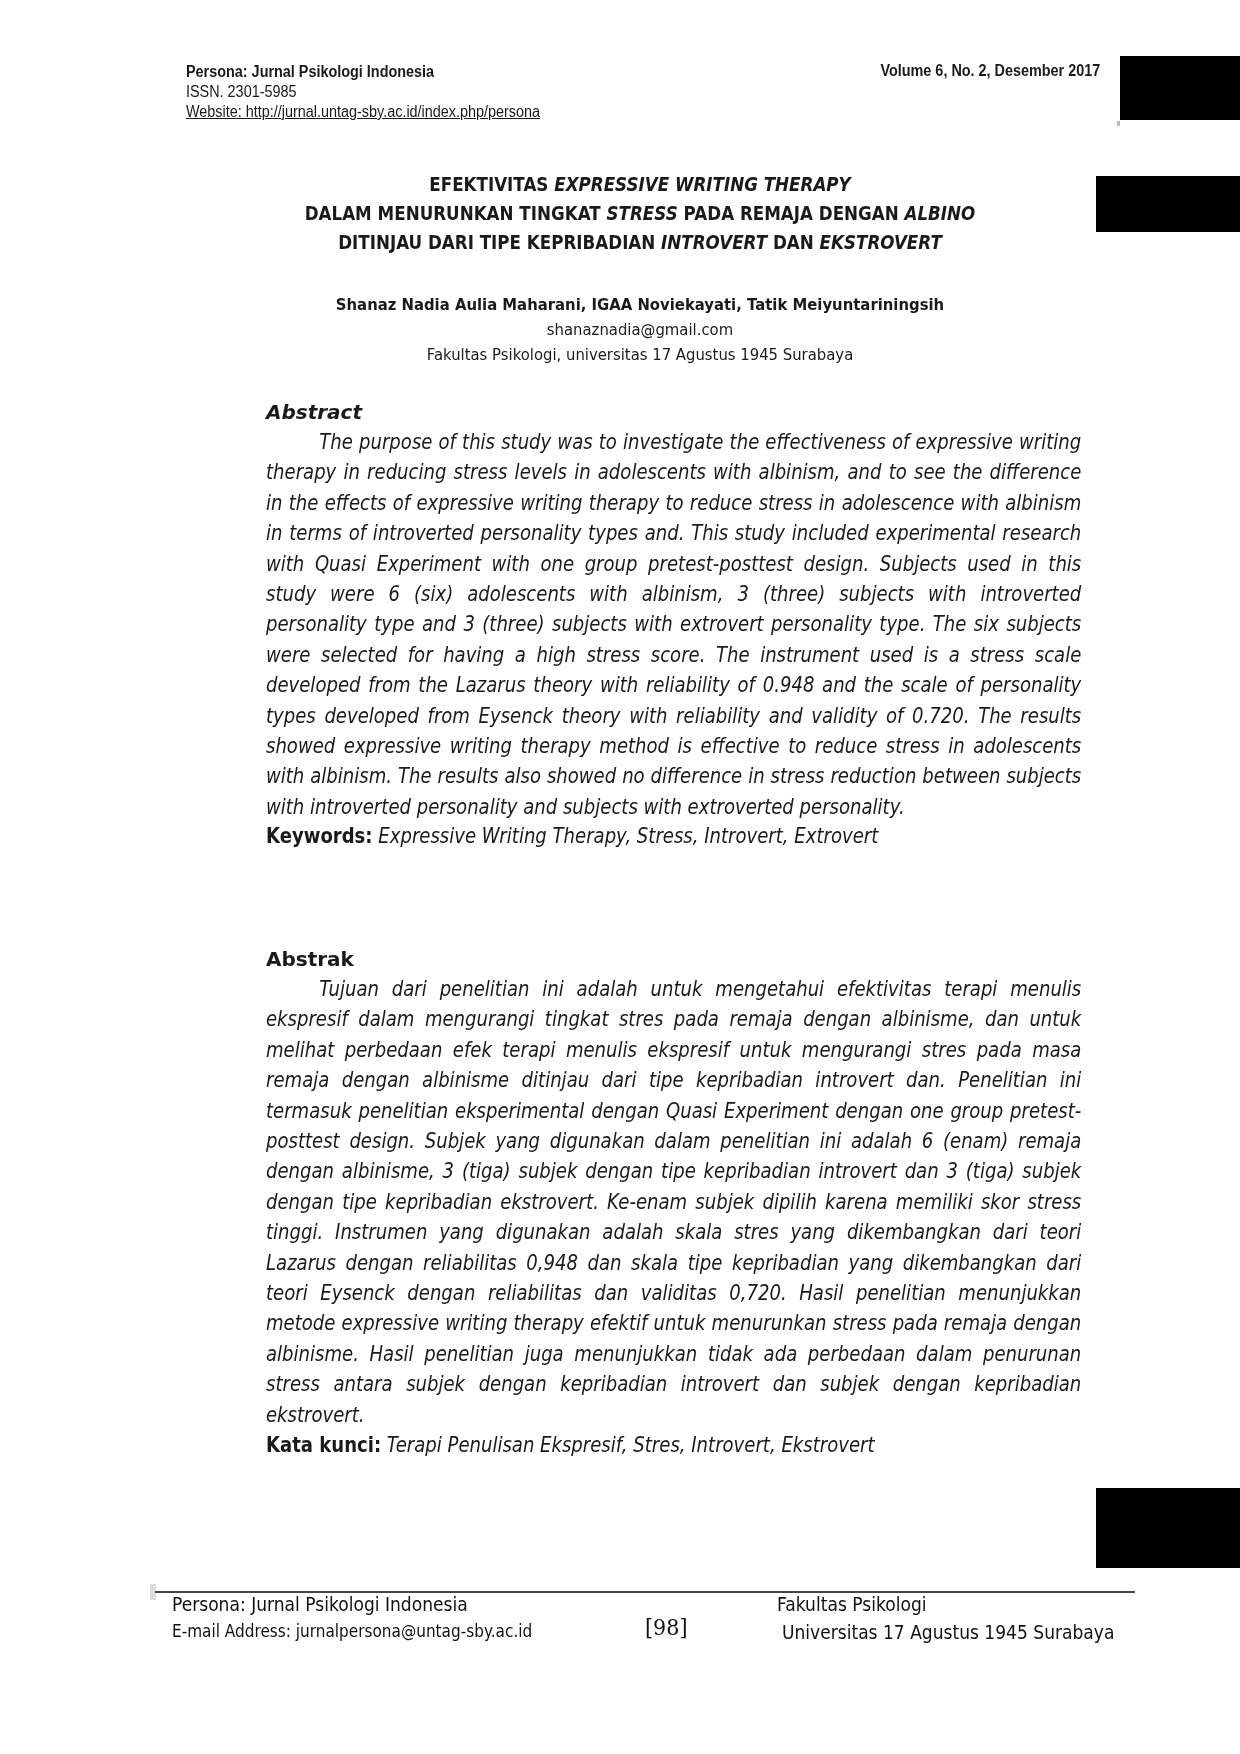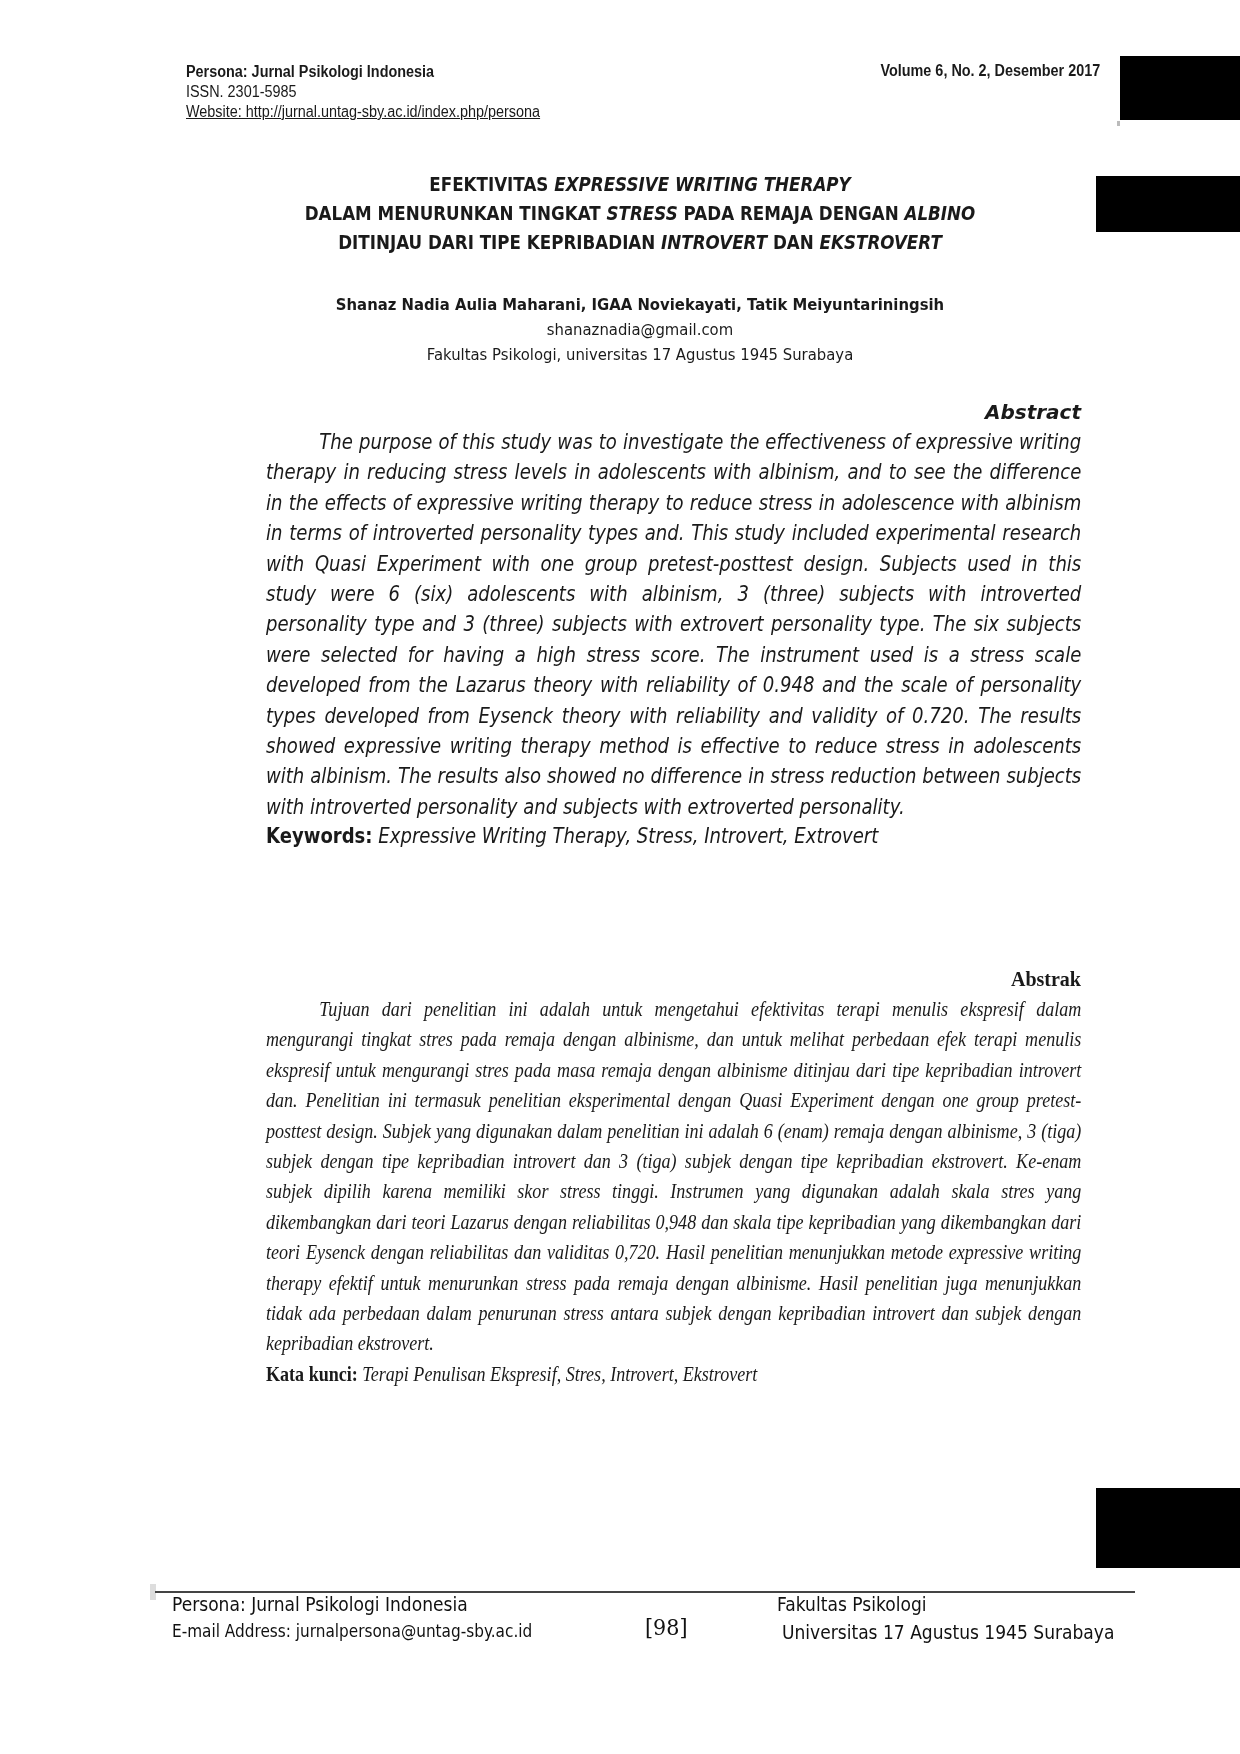--- a/index.html
+++ b/index.html
@@ -14,21 +14,21 @@
     .redact { position: absolute; background: #000; }
     .speck { position: absolute; width: 3px; height: 5px; background: #bbb; }
 
     .title { position: absolute; left: 180px; width: 920px; top: 170px; text-align: center; font-family: "DejaVu Sans", sans-serif; font-weight: bold; font-size: 19px; line-height: 29px; transform: scaleX(0.88); transform-origin: center top; }
     .title em { font-style: italic; }
 
     .authors { position: absolute; left: 200px; width: 880px; top: 292px; text-align: center; font-family: "DejaVu Sans", sans-serif; font-size: 16.5px; line-height: 25px; transform: scaleX(0.9); transform-origin: center top; }
     .authors .names { font-weight: bold; }
 
     .section { position: absolute; left: 266px; width: 815px; font-family: "DejaVu Sans", sans-serif; font-size: 21px; line-height: 30.4px; text-align: justify; }
-    .section .heading { text-align: right; font-weight: bold; font-size: 20px; line-height: 30px; }
+    .section .heading { text-align: left; font-weight: bold; font-size: 20px; line-height: 30px; }
     .section .para { font-style: italic; text-indent: 62px; transform: scaleX(0.86); transform-origin: left top; width: 948px; }
     .section .kw { transform: scaleX(0.86); transform-origin: left top; width: 948px; font-style: italic; }
     .section .kw b { font-style: normal; font-weight: bold; }
 
     .footer-line { position: absolute; left: 155px; top: 1591px; width: 980px; height: 2px; background: #444; }
     .footer-speck { position: absolute; left: 150px; top: 1584px; width: 6px; height: 16px; background: #ddd; }
     .footer { position: absolute; font-family: "DejaVu Sans", sans-serif; color: #111; transform: scaleX(0.9); transform-origin: left top; }
   </style>
 </head>
 <body>
@@ -56,21 +56,21 @@
   <div>shanaznadia@gmail.com</div>
   <div>Fakultas Psikologi, universitas 17 Agustus 1945 Surabaya</div>
 </div>
 
 <div class="section" style="top:397px;">
   <div class="heading" style="font-style: italic;">Abstract</div>
   <div class="para">The purpose of this study was to investigate the effectiveness of expressive writing therapy in reducing stress levels in adolescents with albinism, and to see the difference in the effects of expressive writing therapy to reduce stress in adolescence with albinism in terms of introverted personality types and. This study included experimental research with Quasi Experiment with one group pretest-posttest design. Subjects used in this study were 6 (six) adolescents with albinism, 3 (three) subjects with introverted personality type and 3 (three) subjects with extrovert personality type. The six subjects were selected for having a high stress score. The instrument used is a stress scale developed from the Lazarus theory with reliability of 0.948 and the scale of personality types developed from Eysenck theory with reliability and validity of 0.720. The results showed expressive writing therapy method is effective to reduce stress in adolescents with albinism. The results also showed no difference in stress reduction between subjects with introverted personality and subjects with extroverted personality.</div>
   <div class="kw" style="margin-top:-1px;"><b>Keywords:</b><span> Expressive Writing Therapy, Stress, Introvert, Extrovert</span></div>
 </div>
 
-<div class="section" style="top:964px;font-family:Liberation Serif, serif;">
+<div class="section" style="top:944px;">
   <div class="heading">Abstrak</div>
   <div class="para">Tujuan dari penelitian ini adalah untuk mengetahui efektivitas terapi menulis ekspresif dalam mengurangi tingkat stres pada remaja dengan albinisme, dan untuk melihat perbedaan efek terapi menulis ekspresif untuk mengurangi stres pada masa remaja dengan albinisme ditinjau dari tipe kepribadian introvert dan. Penelitian ini termasuk penelitian eksperimental dengan Quasi Experiment dengan one group pretest-posttest design. Subjek yang digunakan dalam penelitian ini adalah 6 (enam) remaja dengan albinisme, 3 (tiga) subjek dengan tipe kepribadian introvert dan 3 (tiga) subjek dengan tipe kepribadian ekstrovert. Ke-enam subjek dipilih karena memiliki skor stress tinggi. Instrumen yang digunakan adalah skala stres yang dikembangkan dari teori Lazarus dengan reliabilitas 0,948 dan skala tipe kepribadian yang dikembangkan dari teori Eysenck dengan reliabilitas dan validitas 0,720. Hasil penelitian menunjukkan metode expressive writing therapy efektif untuk menurunkan stress pada remaja dengan albinisme. Hasil penelitian juga menunjukkan tidak ada perbedaan dalam penurunan stress antara subjek dengan kepribadian introvert dan subjek dengan kepribadian ekstrovert.</div>
   <div class="kw"><b>Kata kunci:</b><span> Terapi Penulisan Ekspresif, Stres, Introvert, Ekstrovert</span></div>
 </div>
 
 <div class="footer-speck"></div>
 <div class="footer-line"></div>
 <div class="footer" style="left:172px; top:1593px; font-size:19px;">Persona: Jurnal Psikologi Indonesia</div>
 <div class="footer" style="left:172px; top:1621px; font-size:17px;">E-mail Address: jurnalpersona@untag-sby.ac.id</div>
 <div class="footer" style="left:645px; top:1614px; font-size:23px; font-family:'DejaVu Serif', serif;">[98]</div>

